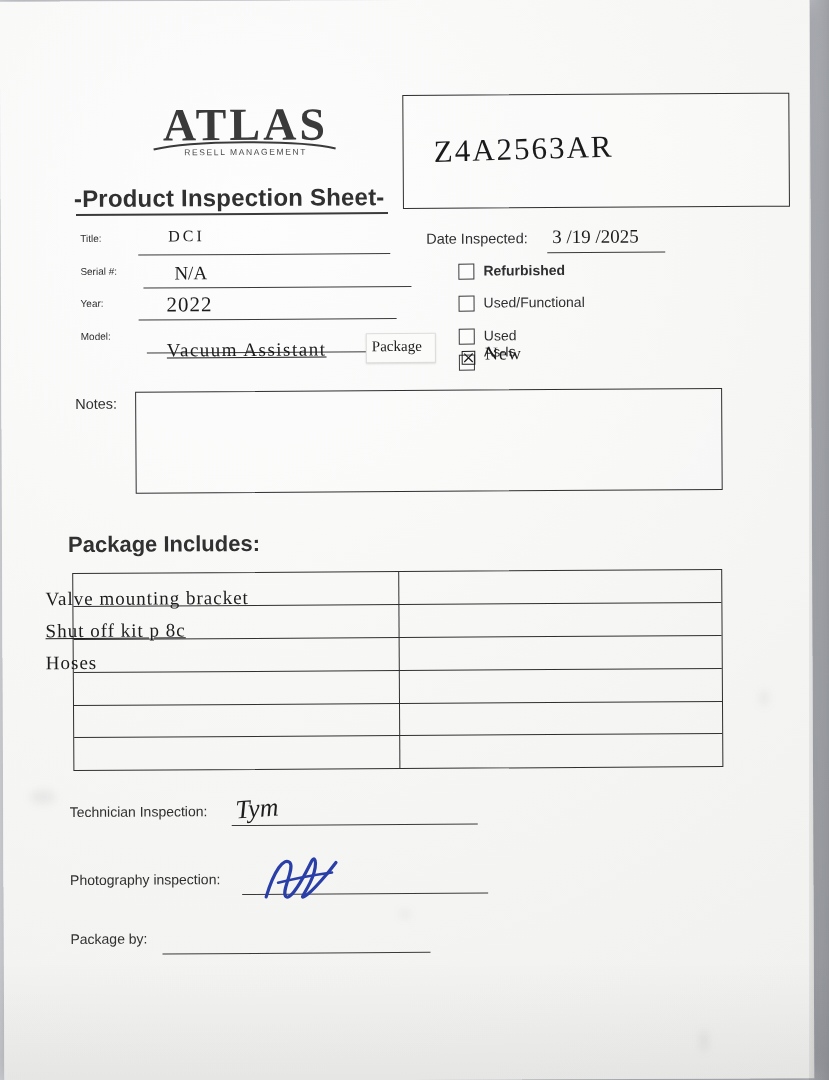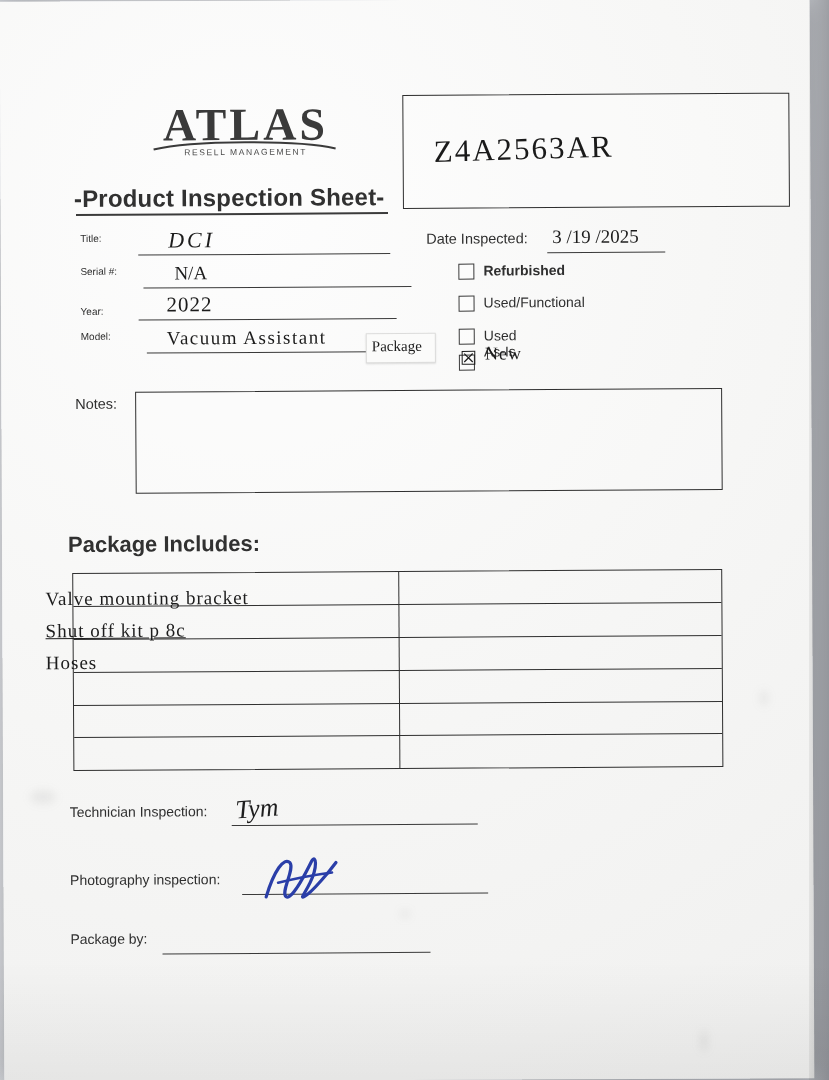--- a/index.html
+++ b/index.html
@@ -326,33 +326,33 @@
 
     <div class="serial-box">
       <div class="serial-hand">Z4A2563AR</div>
     </div>
 
     <div class="sheet-title">-Product Inspection Sheet-</div>
     <div class="sheet-title-underline"></div>
 
     <div class="field-label" style="left:82px; top:231px;">Title:</div>
     <div class="field-rule" style="left:140px; top:253px; width:252px;"></div>
-    <div class="hand" style="left:170px; top:226px; font-size:22px; letter-spacing:3px;font-style:italic;">DCI</div>
+    <div class="hand" style="left:170px; top:226px; font-size:16px; letter-spacing:3px;">DCI</div>
 
     <div class="field-label" style="left:82px; top:264px;">Serial #:</div>
     <div class="field-rule" style="left:145px; top:286px; width:268px;"></div>
     <div class="hand" style="left:176px; top:261px; font-size:19px;">N/A</div>
 
-    <div class="field-label" style="left:82px; top:304px;">Year:</div>
+    <div class="field-label" style="left:82px; top:296px;">Year:</div>
     <div class="field-rule" style="left:140px; top:318px; width:258px;"></div>
     <div class="hand" style="left:168px; top:291px; font-size:21px; letter-spacing:1px;">2022</div>
 
     <div class="field-label" style="left:82px; top:329px;">Model:</div>
     <div class="field-rule" style="left:148px; top:351px; width:268px;"></div>
-    <div class="hand" style="left:168px; top:326px; font-size:19px; letter-spacing:1.5px;">Vacuum Assistant</div>
+    <div class="hand" style="left:168px; top:338px; font-size:19px; letter-spacing:1.5px;text-decoration:underline;">Vacuum Assistant</div>
 
     <div class="patch">
       <span>Package</span>
     </div>
 
     <div class="date-label">Date Inspected:</div>
     <div class="date-rule"></div>
     <div class="hand" style="left:554px; top:227px; font-size:19px;">3 /19 /2025</div>
 
     <div class="chk-row">

